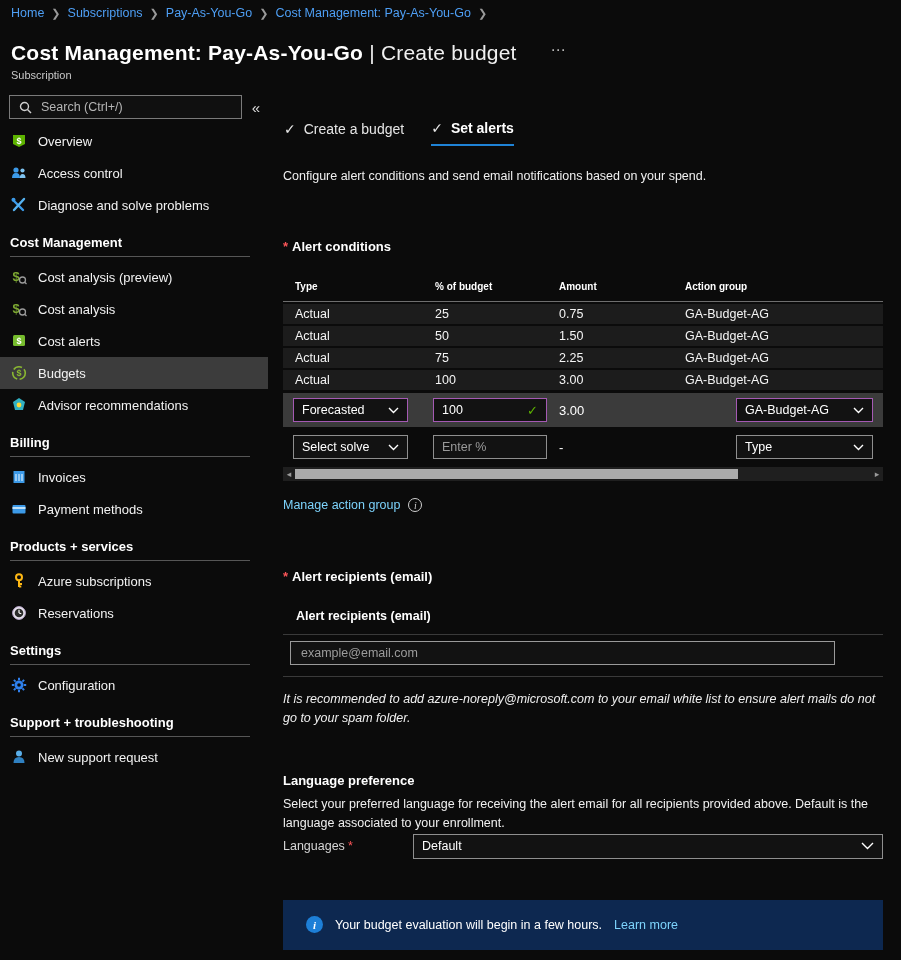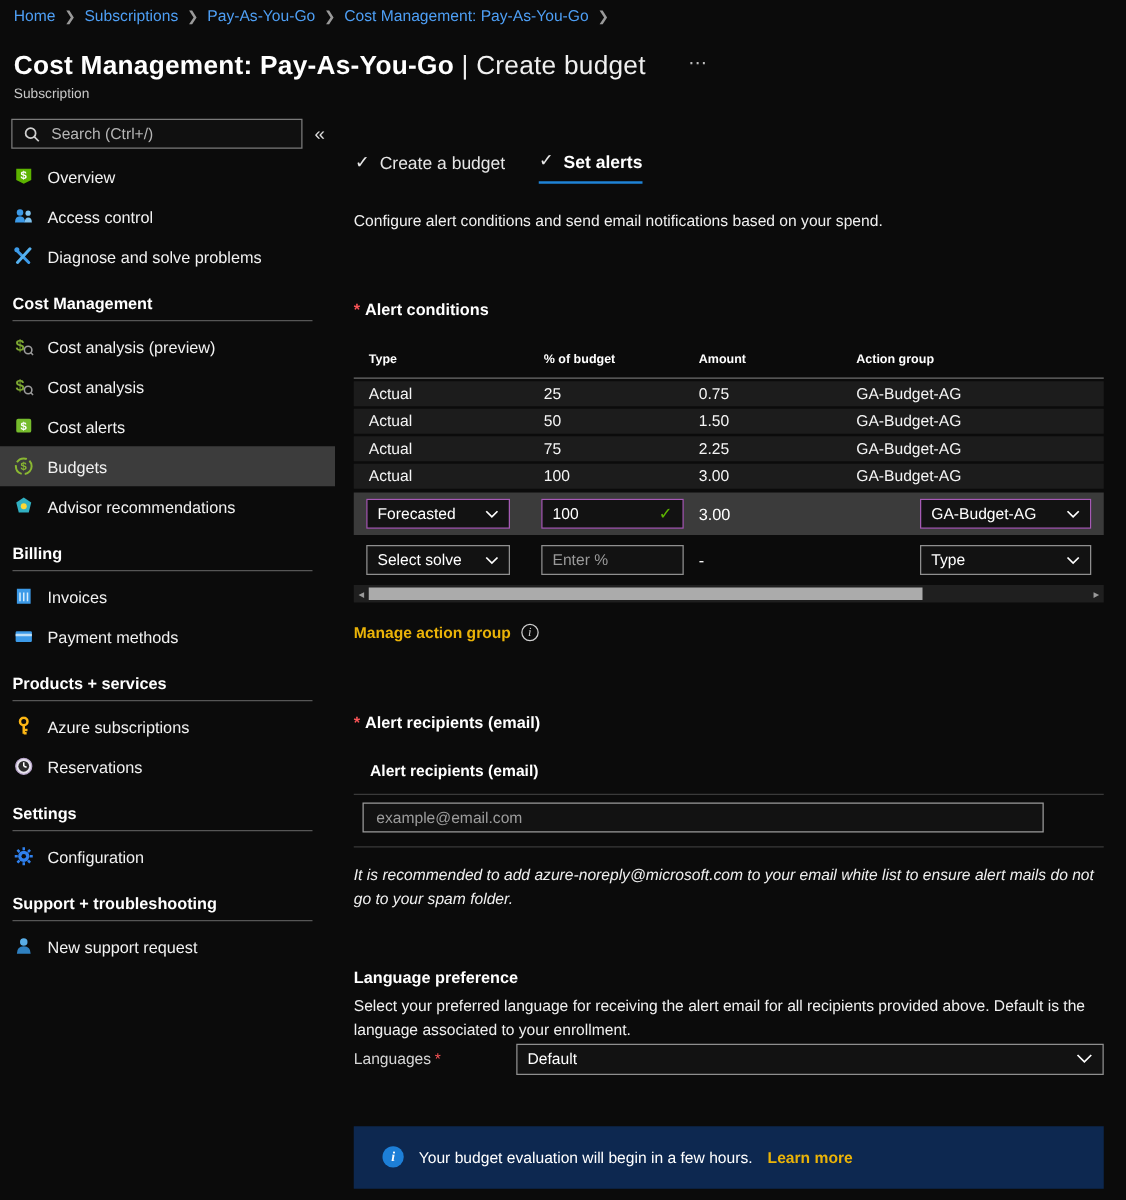--- a/index.html
+++ b/index.html
@@ -71,21 +71,21 @@
   .pct-input input::placeholder { color: #9a9a9a; }
   .ok-check { color: #5db300; font-size: 13px; flex: none; }
 
   
   .hscroll { margin-top: 4px; height: 14px; background: #1f1f1f; display: flex; align-items: center; position: relative; }
   .hs-arrow { width: 12px; text-align: center; color: #9a9a9a; font-size: 9px; line-height: 14px; cursor: pointer; flex: none; }
   .hs-thumb { position: absolute; left: 12px; top: 2px; height: 10px; width: 443px; background: #ababab; cursor: grab; }
   .hs-right { margin-left: auto; }
 
   .manage-row { margin-top: 17px; display: flex; align-items: center; gap: 8px; }
-  .link { color: #eab308; font-size: 12.5px; text-decoration: none; cursor: pointer; font-weight: bold; }
+  .link { color: #7dd3fc; font-size: 12.5px; text-decoration: none; cursor: pointer; }
   .info-i { width: 14px; height: 14px; border: 1px solid #cfcfcf; border-radius: 50%; color: #cfcfcf; font-size: 10px; display: inline-flex; align-items: center; justify-content: center; font-style: italic; font-family: "Liberation Serif", serif; cursor: pointer; }
 
   
   .s-recipients { margin-top: 57px; }
   .recip-label { margin-top: 25px; padding-left: 13px; font-weight: bold; font-size: 12.5px; }
   .form-divider { border: none; border-top: 1px solid #3a3a3a; margin-top: 11px; }
   .email-input { margin: 6px 48px 0 7px; height: 24px; border: 1px solid #9a9a9a; background: #121212; display: flex; align-items: center; padding: 0 10px; }
   .email-input input { background: transparent; border: none; outline: none; color: #22c55e; width: 100%; font-size: 12.5px; font-family: inherit; }
   .email-input input::placeholder { color: #9c9c9c; }
   .note { margin-top: 13px; font-style: italic; font-size: 12.5px; line-height: 1.55; color: #f0f0f0; max-width: 595px; }

